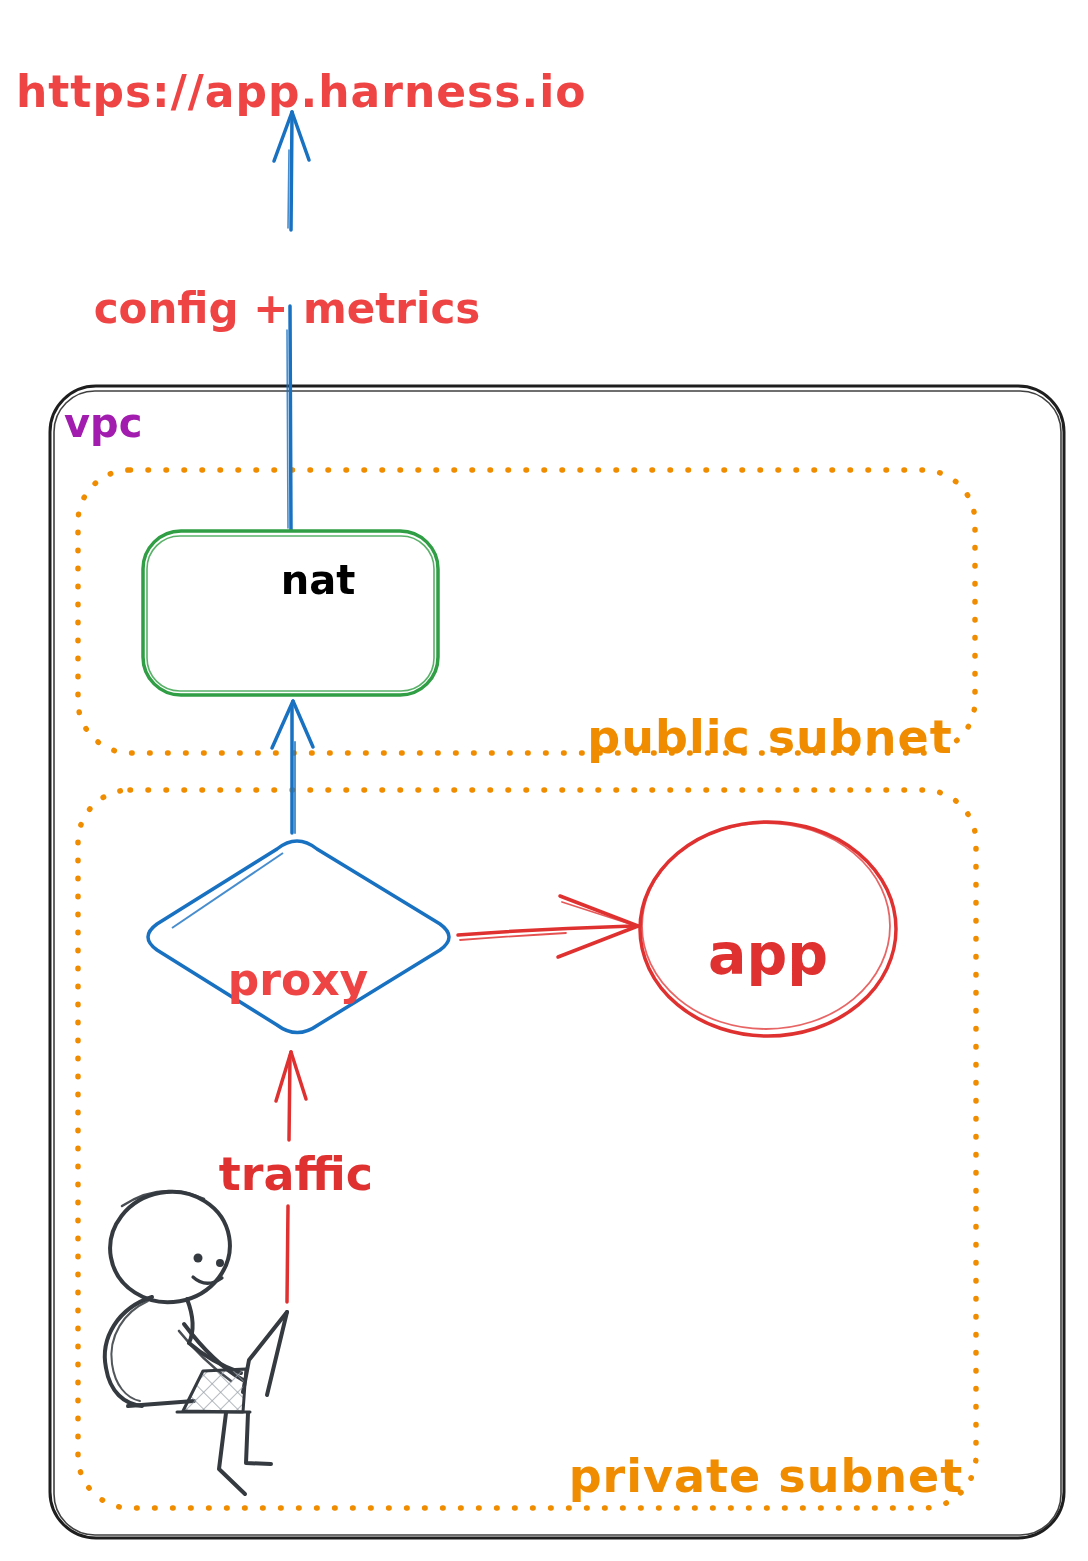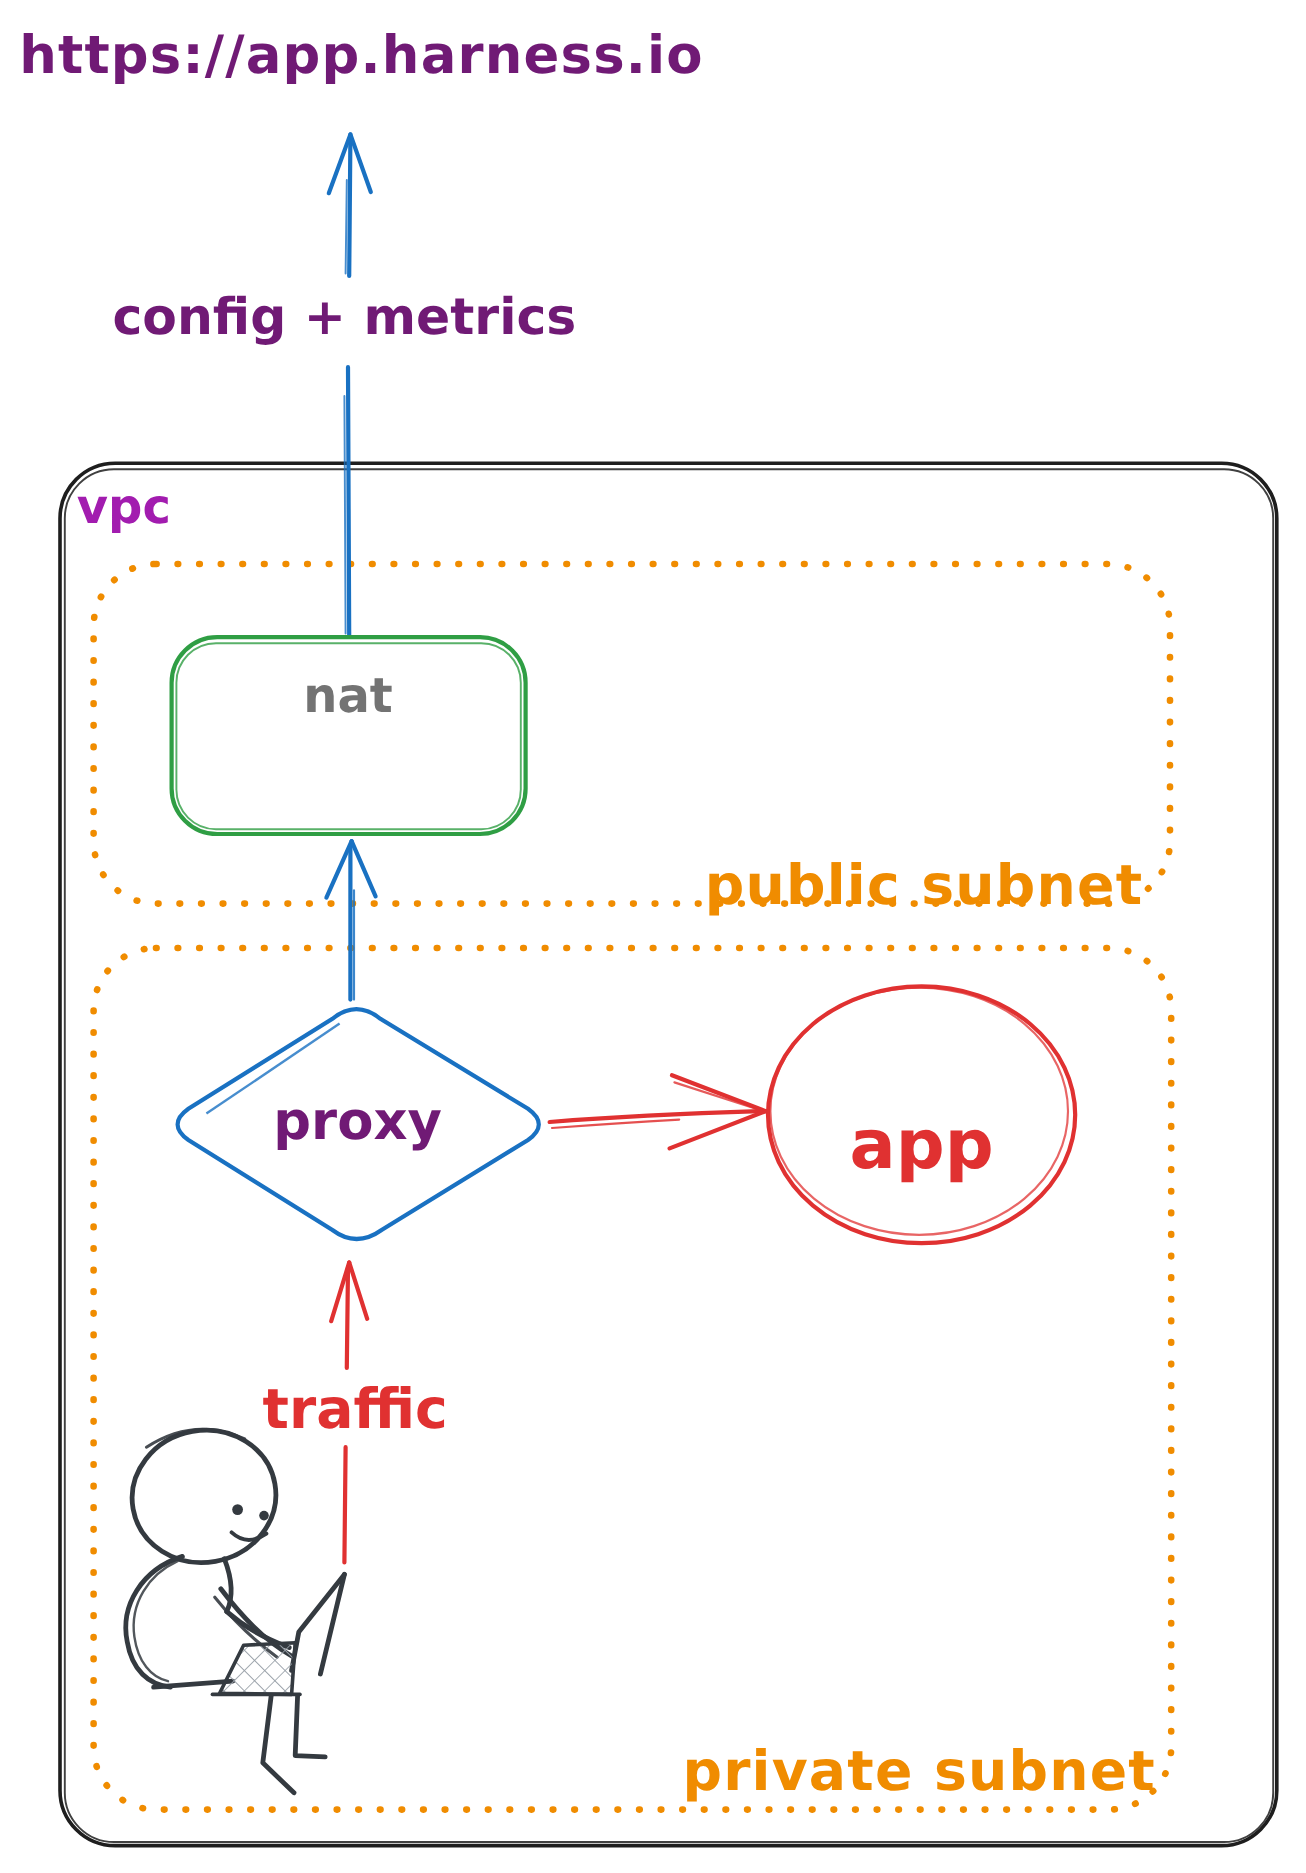--- a/index.html
+++ b/index.html
@@ -6,22 +6,22 @@
   .stage{
     position:relative;width:1088px;height:1561px;background:#ffffff;overflow:hidden;
     font-family:"DejaVu Sans",sans-serif;
   }
   .stage svg{position:absolute;left:0;top:0;}
   .lbl{
     position:absolute;font-weight:700;white-space:nowrap;line-height:1.15;
     font-family:"DejaVu Sans",sans-serif;user-select:none;
   }
   .lbl.center{transform:translateX(-50%);text-align:left;}
-  .blue{color:#701a75;}
-  .green{color:#737373;}
+  .blue{color:#ef4444;margin-top:45px;}
+  .green{color:#000000;margin-left:28px;}
   .orange{color:#f08c00;margin-top:28px;}
   .red{color:#e03131;}
   .ink{color:#a21caf;}
   .title-lbl{left:16px;top:22px;font-size:44px;letter-spacing:1px;}
   .cfg-lbl{left:287px;top:240px;font-size:42px;}
   .vpc-lbl{left:64px;top:400px;font-size:40px;}
   .pub-lbl{left:770px;top:683px;font-size:46px;letter-spacing:1px;}
   .priv-lbl{left:766px;top:1422px;font-size:46px;letter-spacing:1px;}
   .nat-lbl{left:290px;top:551px;font-size:40px;line-height:1.45;}
   .proxy-lbl{left:298px;top:910px;font-size:44px;}

